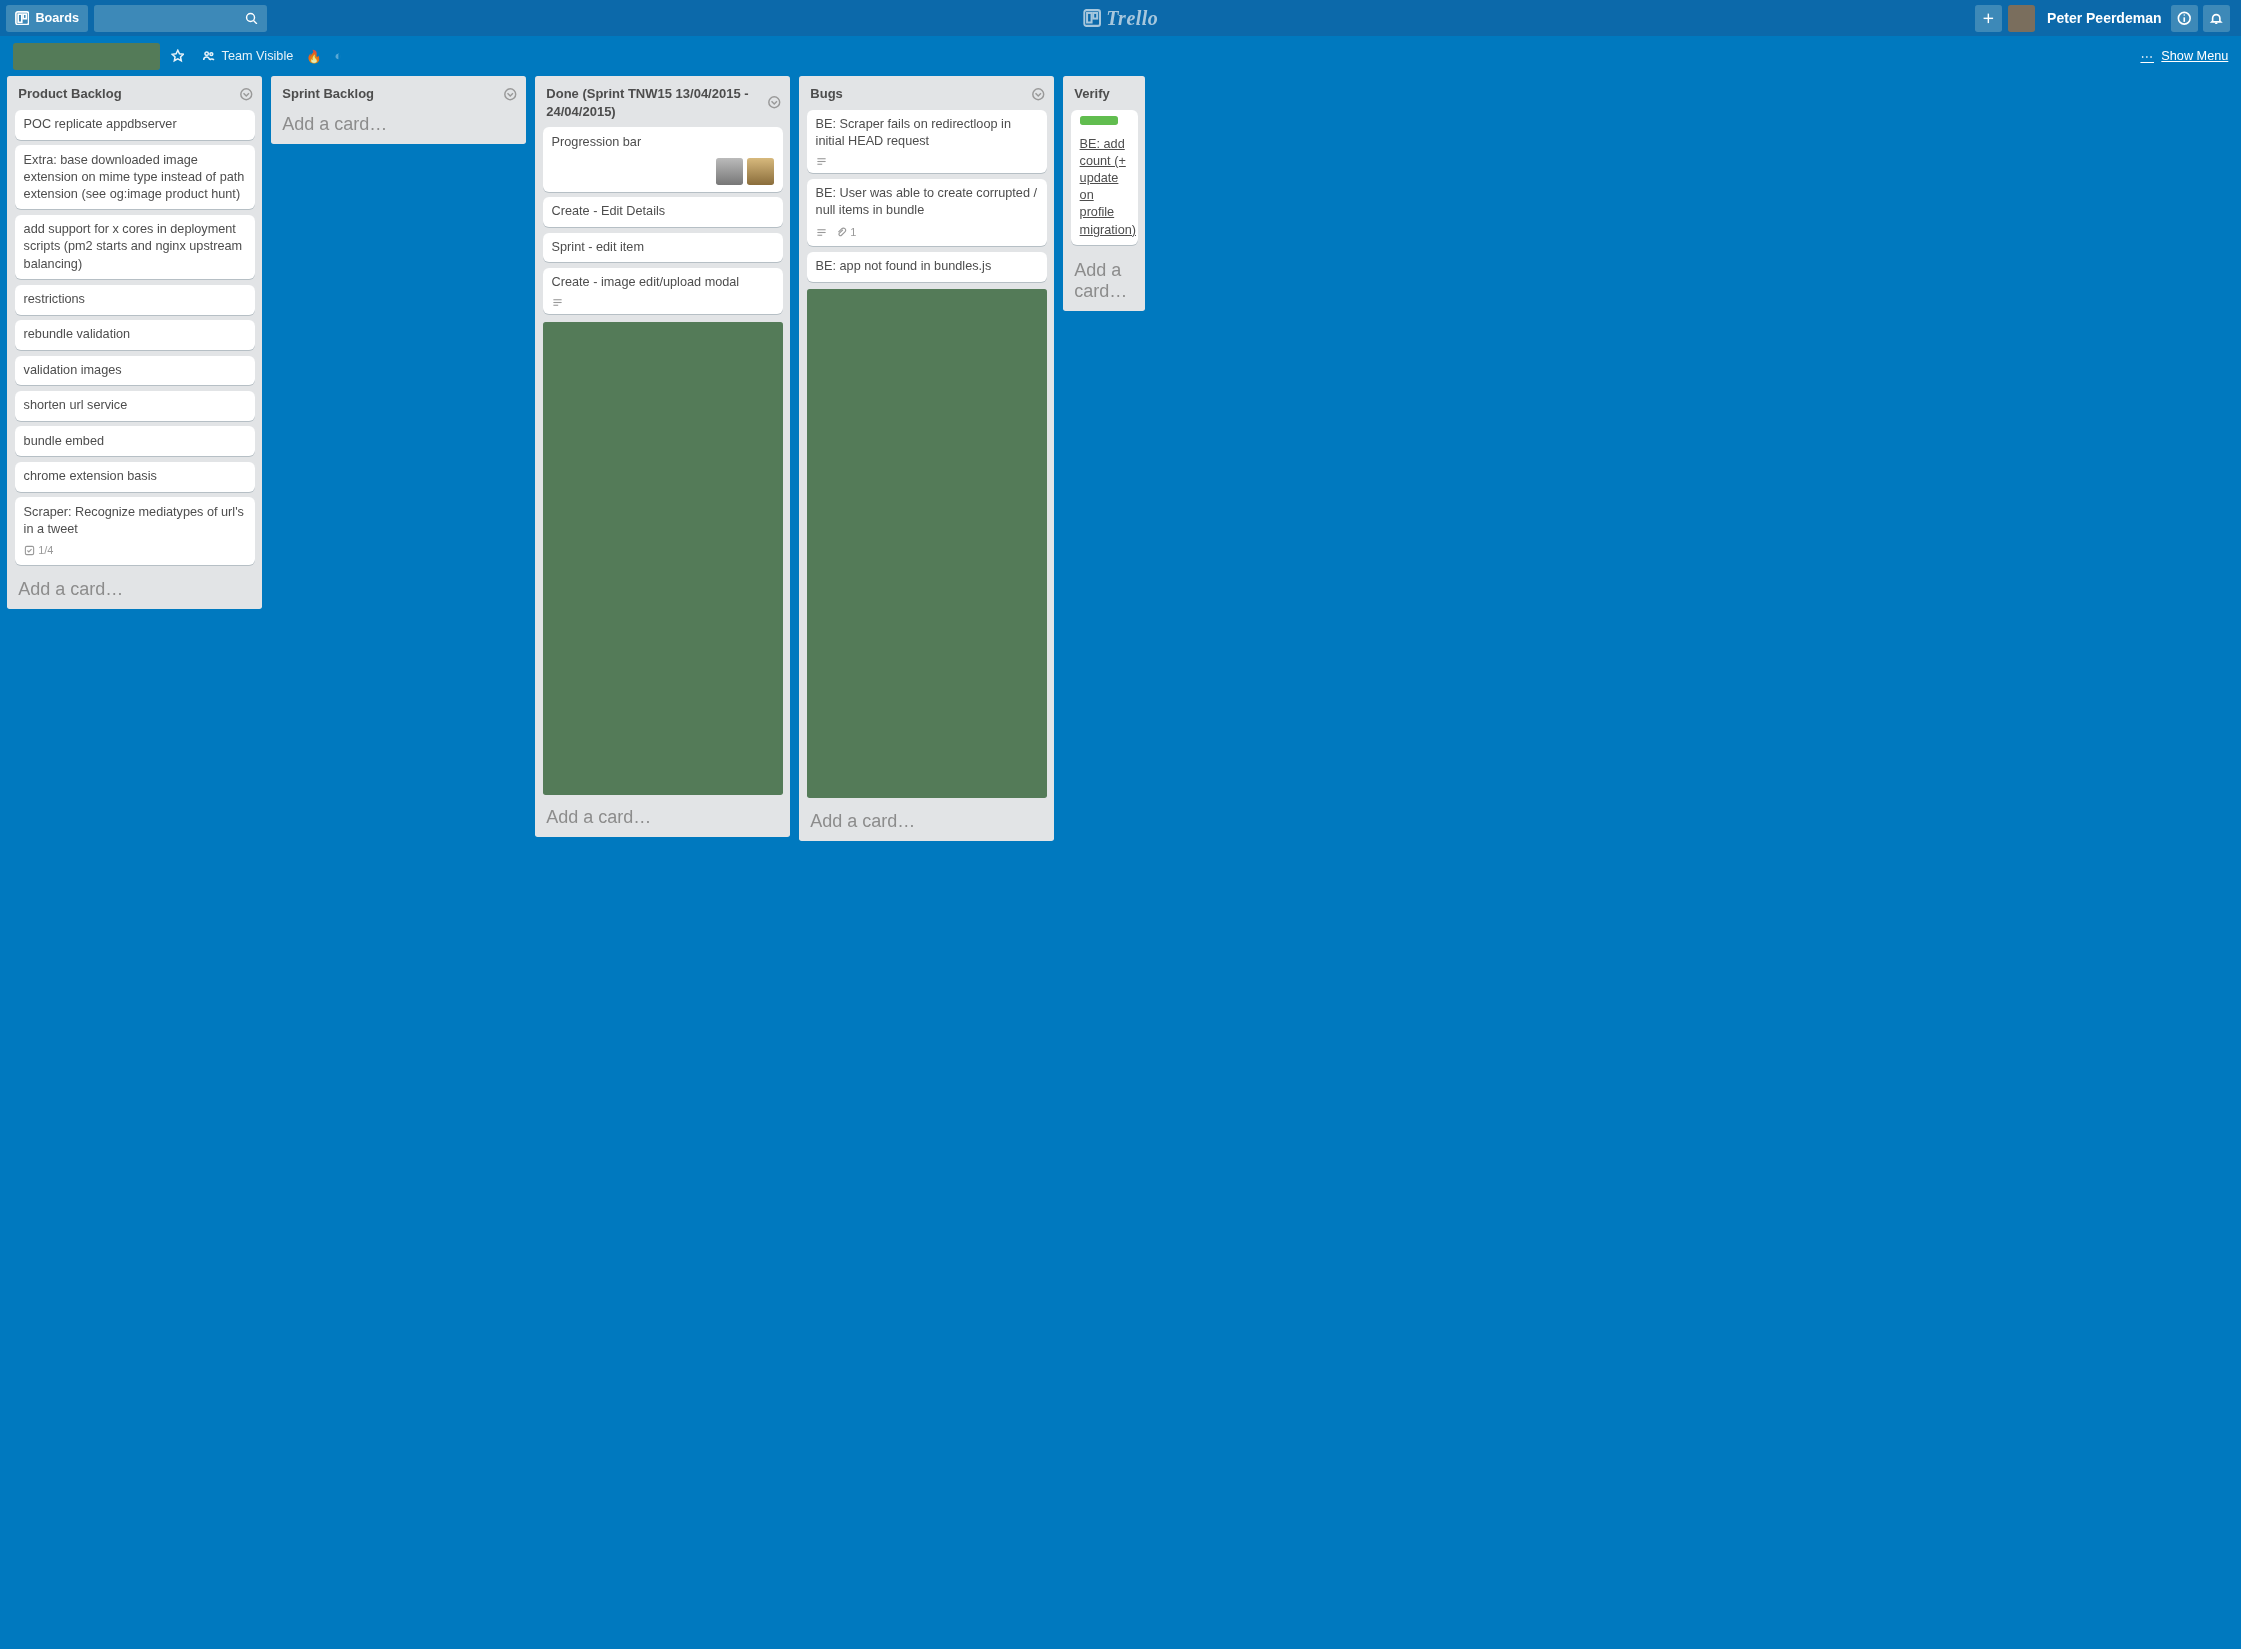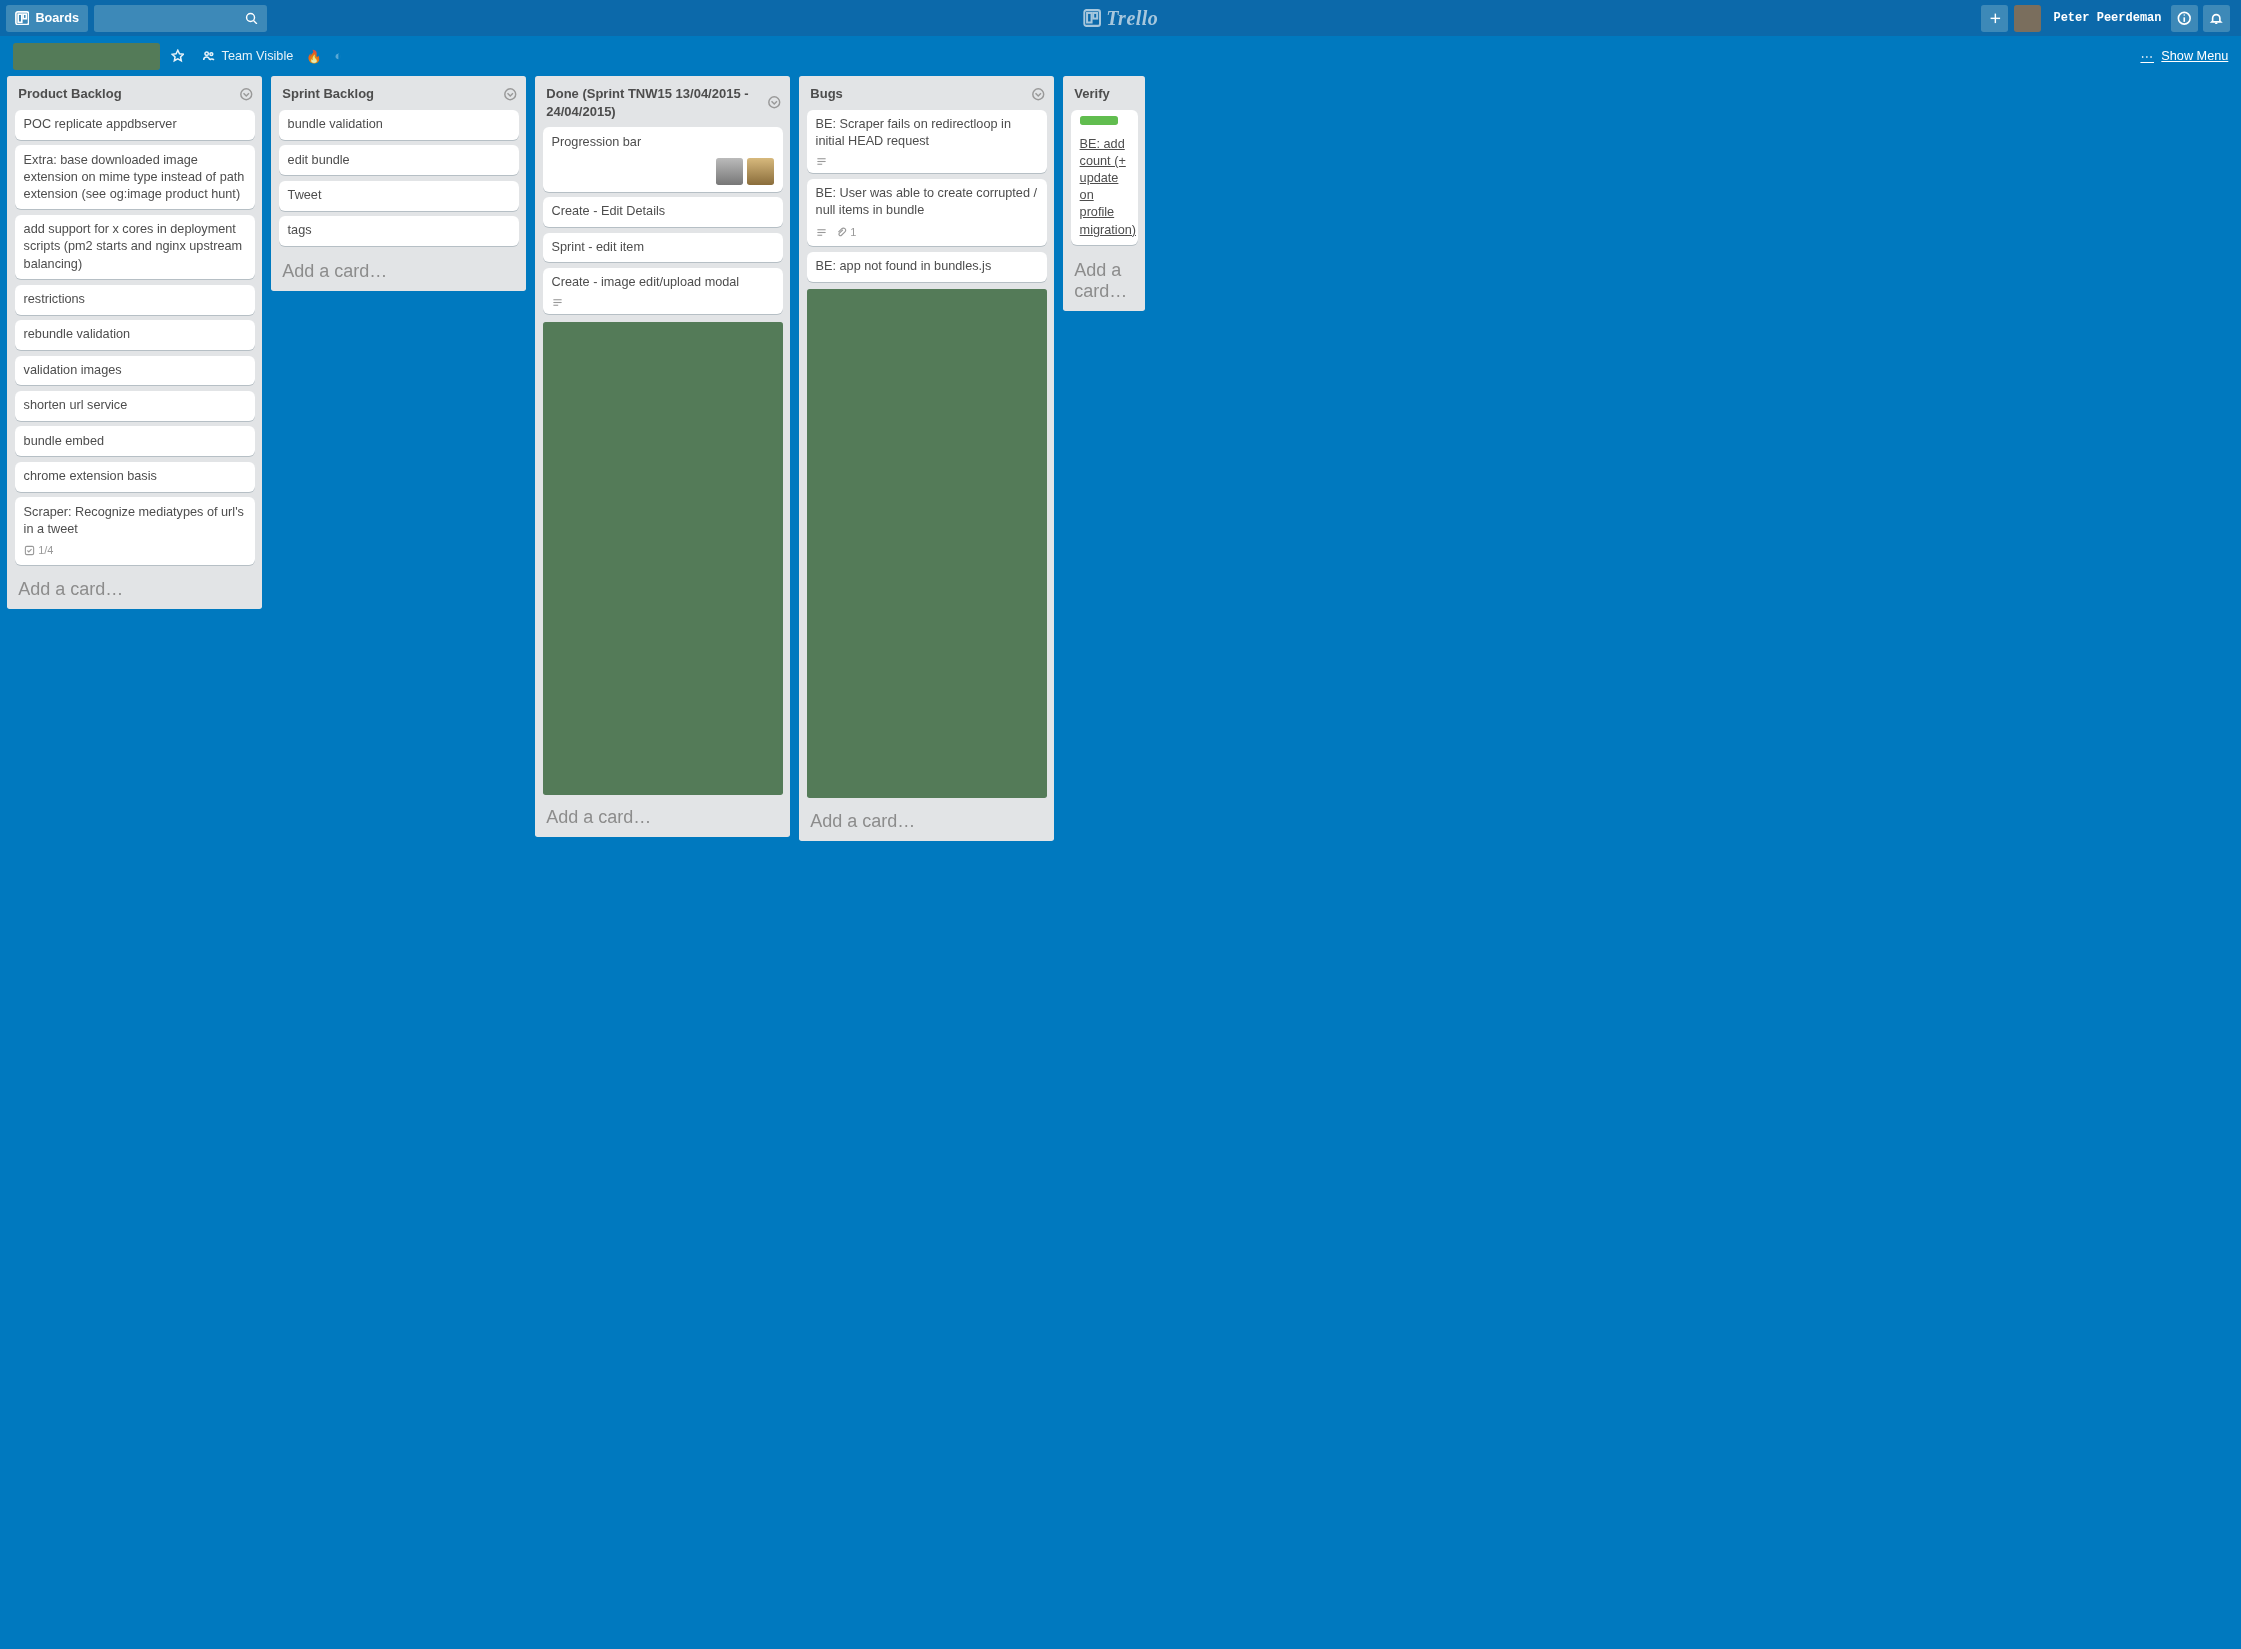--- a/index.html
+++ b/index.html
@@ -56,21 +56,21 @@
       color: #a7c7dd;
       font-weight: 700;
       letter-spacing: 0.5px;
     }
     .center-logo svg { margin-right: 5.5px; }
     .spacer { flex: 1; }
     .avatar {
       width: 27px; height: 27px; border-radius: 2.7px; background: #7a6e5d; margin-right: 3.6px;
       display:inline-block;
     }
-    .username { font-weight:700; font-size:12px; padding:0 9px; cursor:pointer;font-family:Liberation Mono, monospace; }
+    .username { font-weight:700; font-size:14px; padding:0 9px; cursor:pointer; }
     
     .board-header {
       height: 40px;
       display: flex;
       align-items: center;
       padding: 0 12.7px;
       color: #fff;
       font-size: 12.7px;
     }
     .board-name-redact {
@@ -267,26 +267,20 @@
   </div>
 
   <div class="list">
     <div class="list-header">
       <span class="title">Sprint Backlog</span>
       <svg class="list-menu-icon" width="14.5" height="14.5" viewBox="0 0 16 16">
           <circle cx="8" cy="8" r="6" class="stroke-grey"></circle>
           <path d="M5 7 l3 3 3-3" class="stroke-grey"></path>
         </svg>
     </div>
-    <div class="cards">
-      <div class="card"><span>bundle validation</span></div>
-      <div class="card"><span>edit bundle</span></div>
-      <div class="card"><span>Tweet</span></div>
-      <div class="card"><span>tags</span></div>
-    </div>
     <div class="add-card">Add a card…</div>
   </div>
 
   <div class="list" style="max-height:100%">
     <div class="list-header">
       <span class="title">Done (Sprint TNW15 13/04/2015 - 24/04/2015)</span>
       <svg class="list-menu-icon" width="14.5" height="14.5" viewBox="0 0 16 16">
           <circle cx="8" cy="8" r="6" class="stroke-grey"></circle>
           <path d="M5 7 l3 3 3-3" class="stroke-grey"></path>
         </svg>

